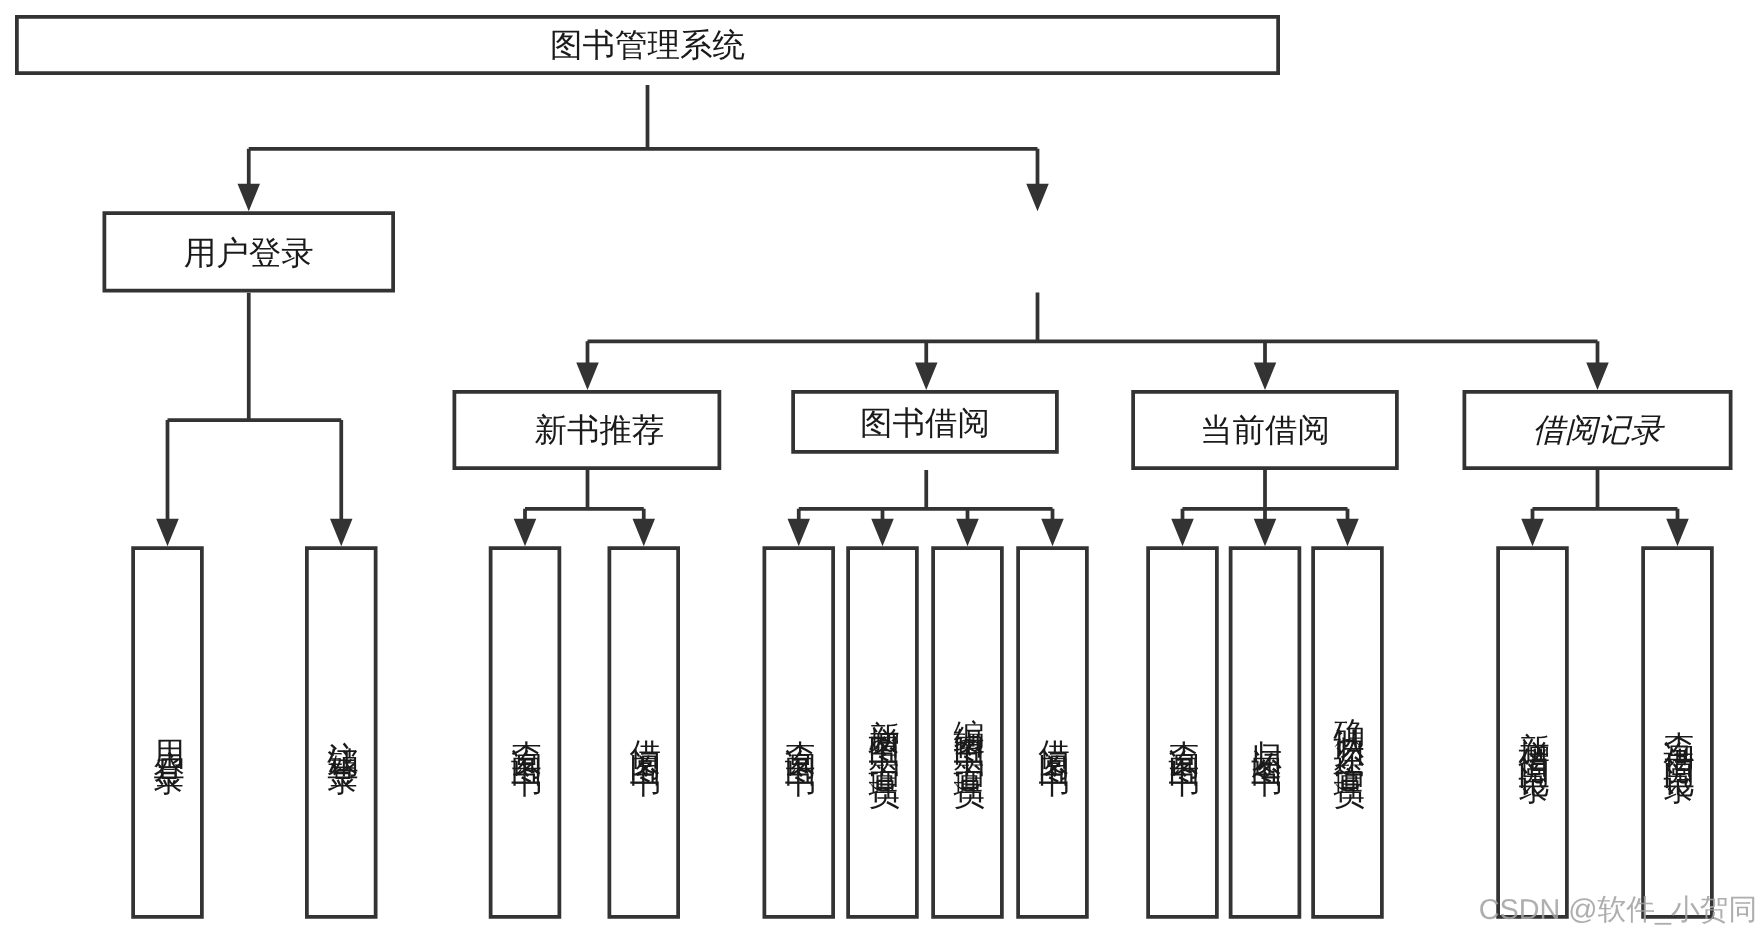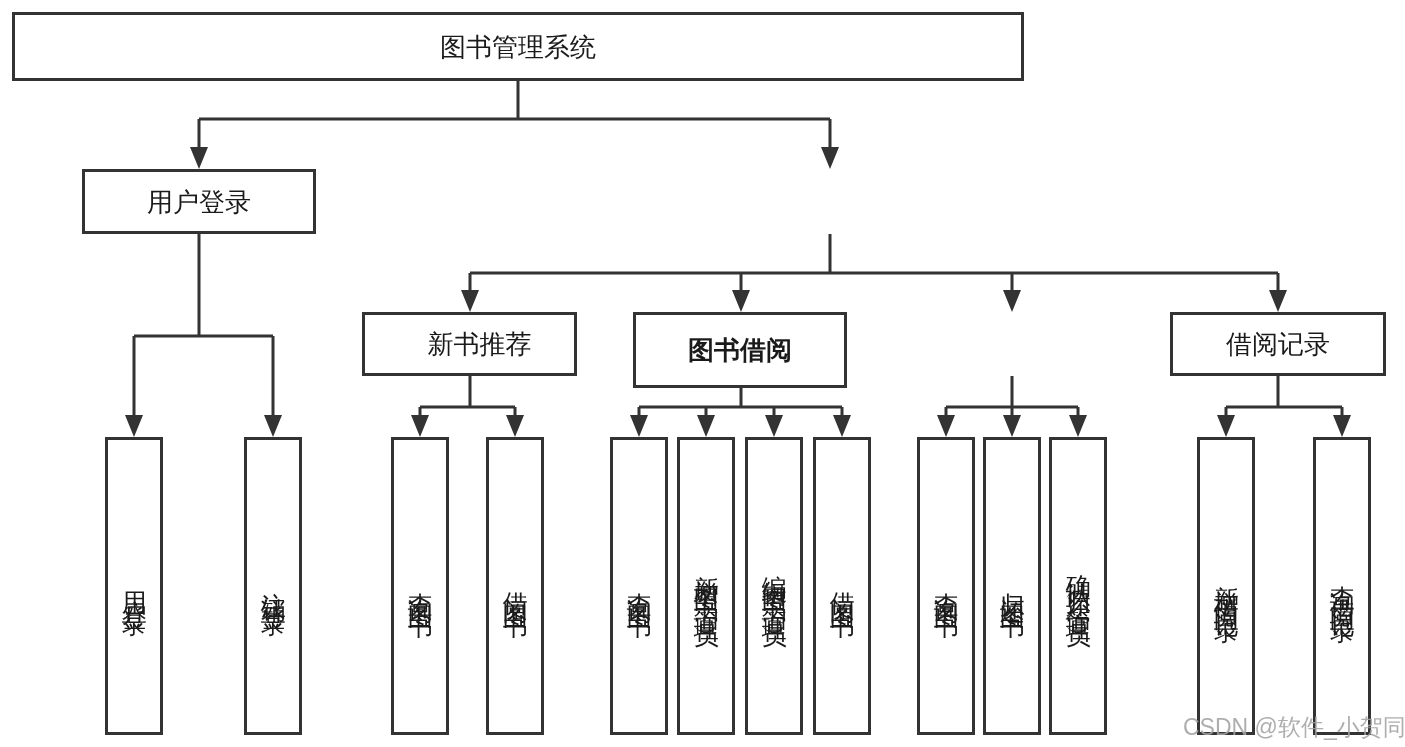--- a/index.html
+++ b/index.html
@@ -26,27 +26,27 @@
   .leaf{overflow:hidden;}
   .v-label{
     writing-mode:vertical-rl;
     text-orientation:mixed;
     font-size:25px;
     letter-spacing:7px;
     line-height:1.1;
     white-space:nowrap;
   }
   
-  .b-root{left:12px;top:12px;width:1012px;height:69px;}
+  .b-root{left:12px;top:12px;width:1012px;height:48px;}
   .b-user-login{left:82px;top:169px;width:234px;height:65px;}
   .b-book-mgmt{left:712px;top:169px;width:235px;height:65px;}
   .b-new-rec{left:362px;top:312px;width:215px;height:64px;padding-left:20px;}
-  .b-book-borrow{left:633px;top:312px;width:214px;height:76px;font-weight:bold;}
+  .b-book-borrow{left:633px;top:312px;width:214px;height:51px;}
   .b-cur-borrow{left:905px;top:312px;width:214px;height:64px;}
-  .b-records{left:1170px;top:312px;width:216px;height:64px;}
+  .b-records{left:1170px;top:312px;width:216px;height:64px;font-style:italic;}
   .leaf{top:437px;width:58px;height:298px;}
   .b-leaf-login{left:105px;}
   .b-leaf-logout{left:244px;}
   .b-leaf-rec-query{left:391px;}
   .b-leaf-rec-borrow{left:486px;}
   .b-leaf-bb-query{left:610px;}
   .b-leaf-bb-add{left:677px;}
   .b-leaf-bb-edit{left:745px;}
   .b-leaf-bb-borrow{left:813px;}
   .b-leaf-cb-query{left:917px;}
@@ -98,20 +98,23 @@
 
 
   <div class="box b-new-rec">
     <span class="h-label">新书推荐</span>
   </div>
 
   <div class="box b-book-borrow">
     <span class="h-label">图书借阅</span>
   </div>
 
+  <div class="box b-cur-borrow">
+    <span class="h-label">当前借阅</span>
+  </div>
 
   <div class="box b-records">
     <span class="h-label">借阅记录</span>
   </div>
 
   <div class="box leaf b-leaf-login">
     <span class="v-label">用户登录</span>
   </div>
 
   <div class="box leaf b-leaf-logout">

